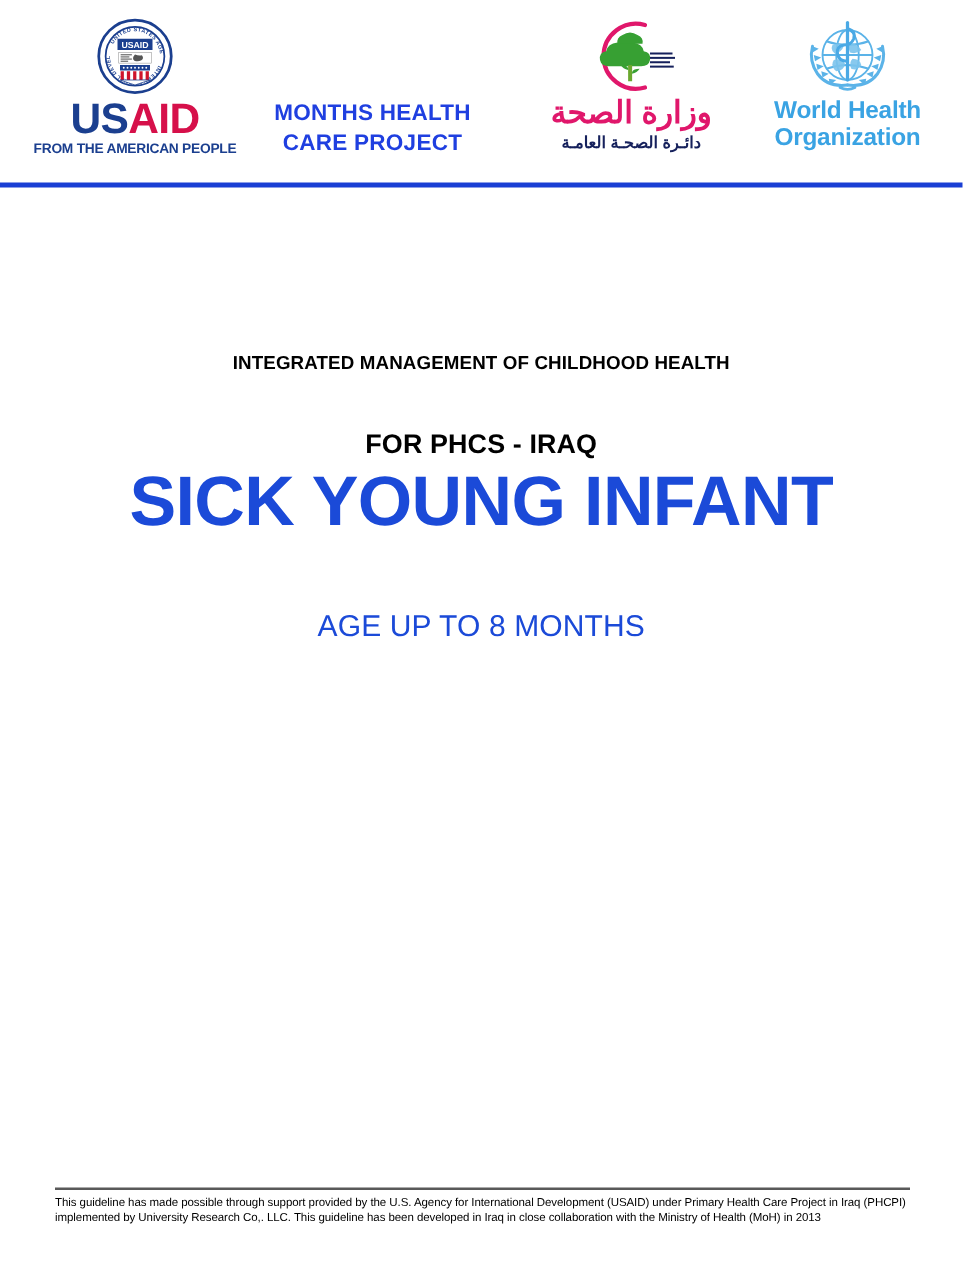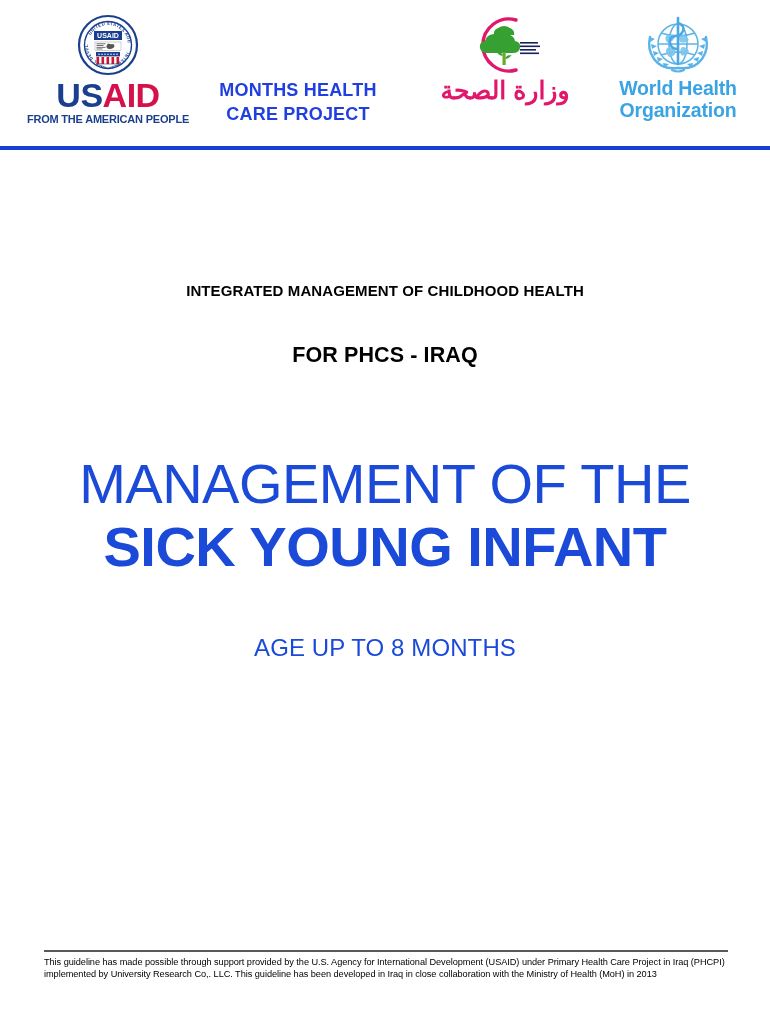--- a/index.html
+++ b/index.html
@@ -269,20 +269,21 @@
         </g>
         <g fill="#16215c">
           <rect x="70" y="28" width="18" height="1.6"></rect>
           <rect x="70" y="31.5" width="20" height="1.6"></rect>
           <rect x="70" y="35" width="16" height="1.6"></rect>
           <rect x="70" y="38.5" width="19" height="1.6"></rect>
         </g>
       </svg>
     </div>
     <div class="moh-ar-main">وزارة الصحة</div>
+    <div class="moh-ar-sub">دائـرة الصحـة العامـة</div>
   </div>
 
   <div class="logo-block" id="logo-who">
     <div class="who-emblem">
       <svg width="84" height="62" viewBox="0 0 84 62" aria-hidden="true">
         <g stroke="#5bb3e8" fill="none" stroke-width="1.5">
           <circle cx="42" cy="30" r="20"></circle>
           <ellipse cx="42" cy="30" rx="9" ry="20"></ellipse>
           <line x1="22" y1="30" x2="62" y2="30"></line>
           <path d="M25 19 q17 6 34 0"></path>
@@ -321,21 +322,20 @@
     <div class="who-text">Organization</div>
   </div>
 
 </div>
 
 <div class="header-rule"></div>
 
 <div class="title-area">
   <div class="line-sub1">INTEGRATED MANAGEMENT OF CHILDHOOD HEALTH</div>
   <div class="line-sub2">FOR PHCS - IRAQ</div>
-  <div class="line-big1">MANAGEMENT OF THE</div>
   <div class="line-big2">SICK YOUNG INFANT</div>
   <div class="line-age">AGE UP TO 8 MONTHS</div>
 </div>
 
 <div class="disclaimer">
   <div class="disclaimer-rule"></div>
   <div class="disclaimer-body">This guideline has made possible through support provided by the U.S. Agency for International Development (USAID) under Primary Health Care Project in Iraq (PHCPI) implemented by University Research Co,. LLC.  This guideline has been developed in Iraq in close collaboration with the Ministry of Health (MoH) in 2013</div>
 </div>
 
 </body></html>

